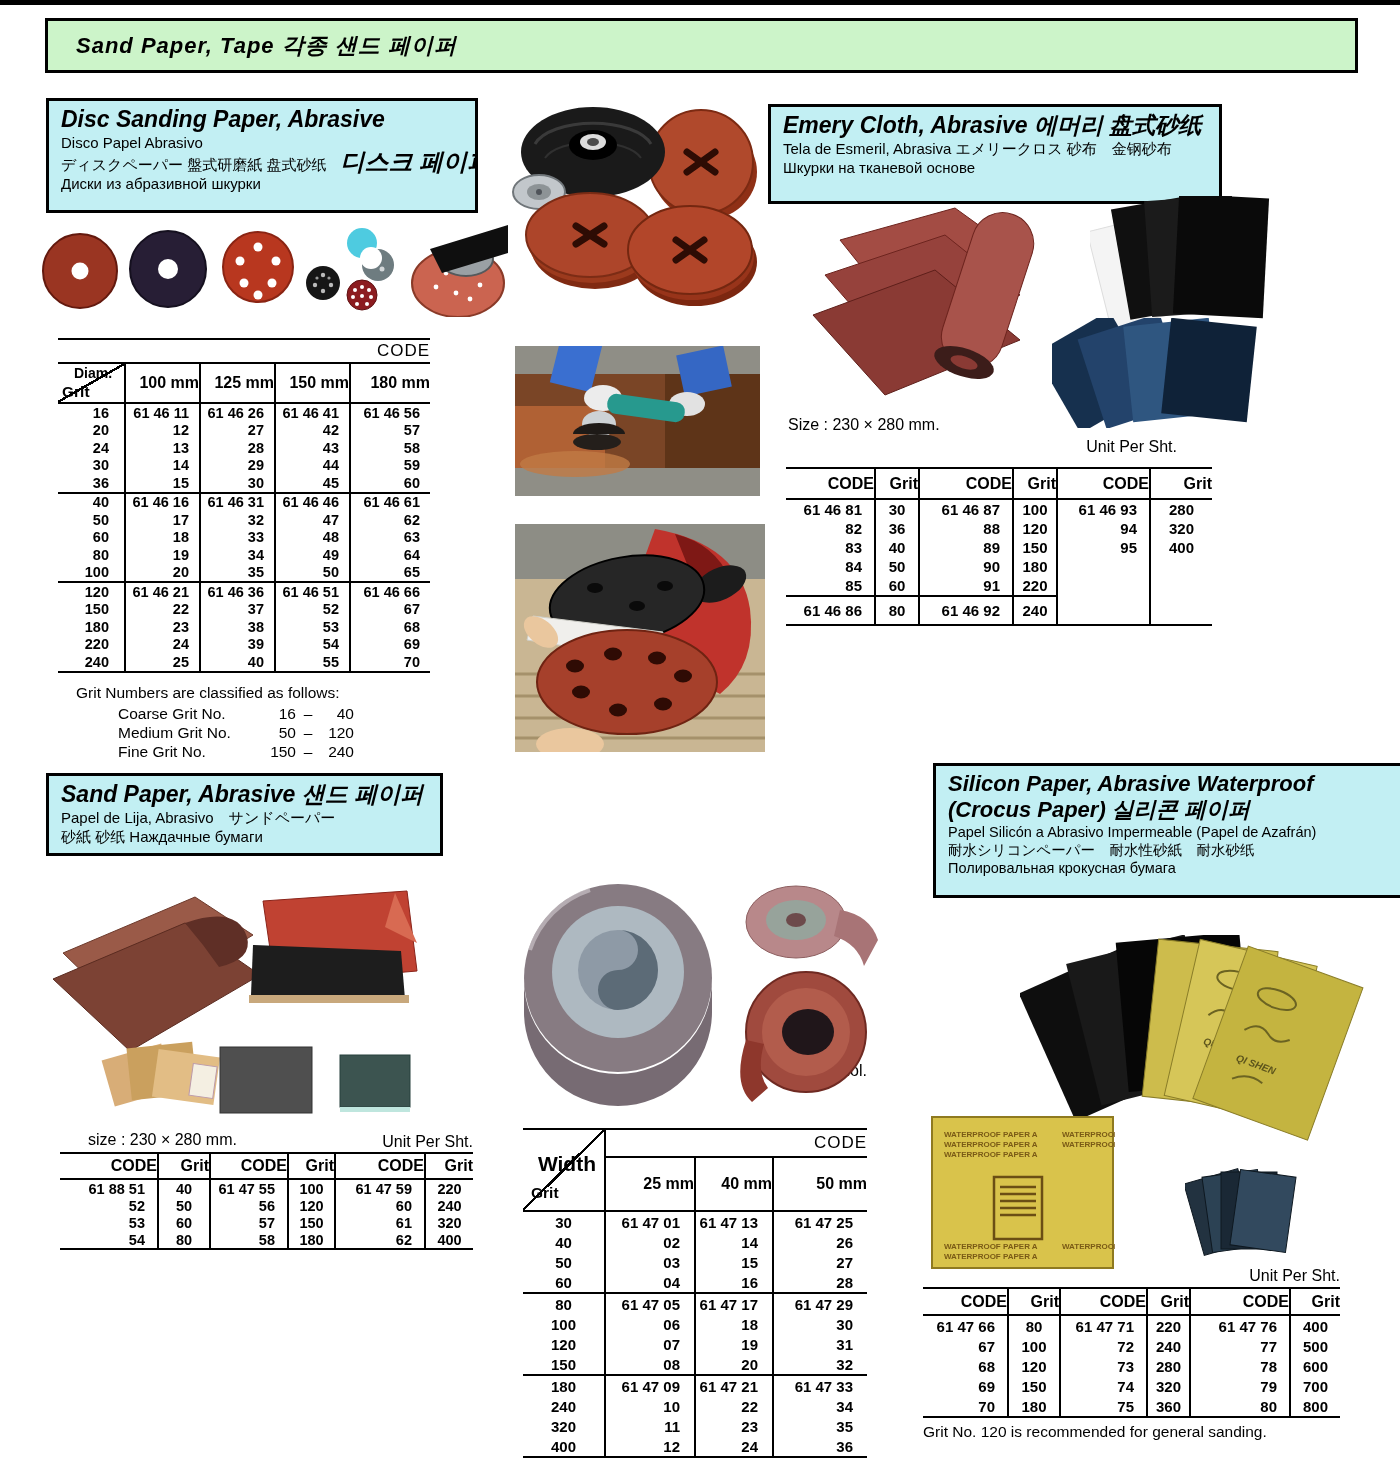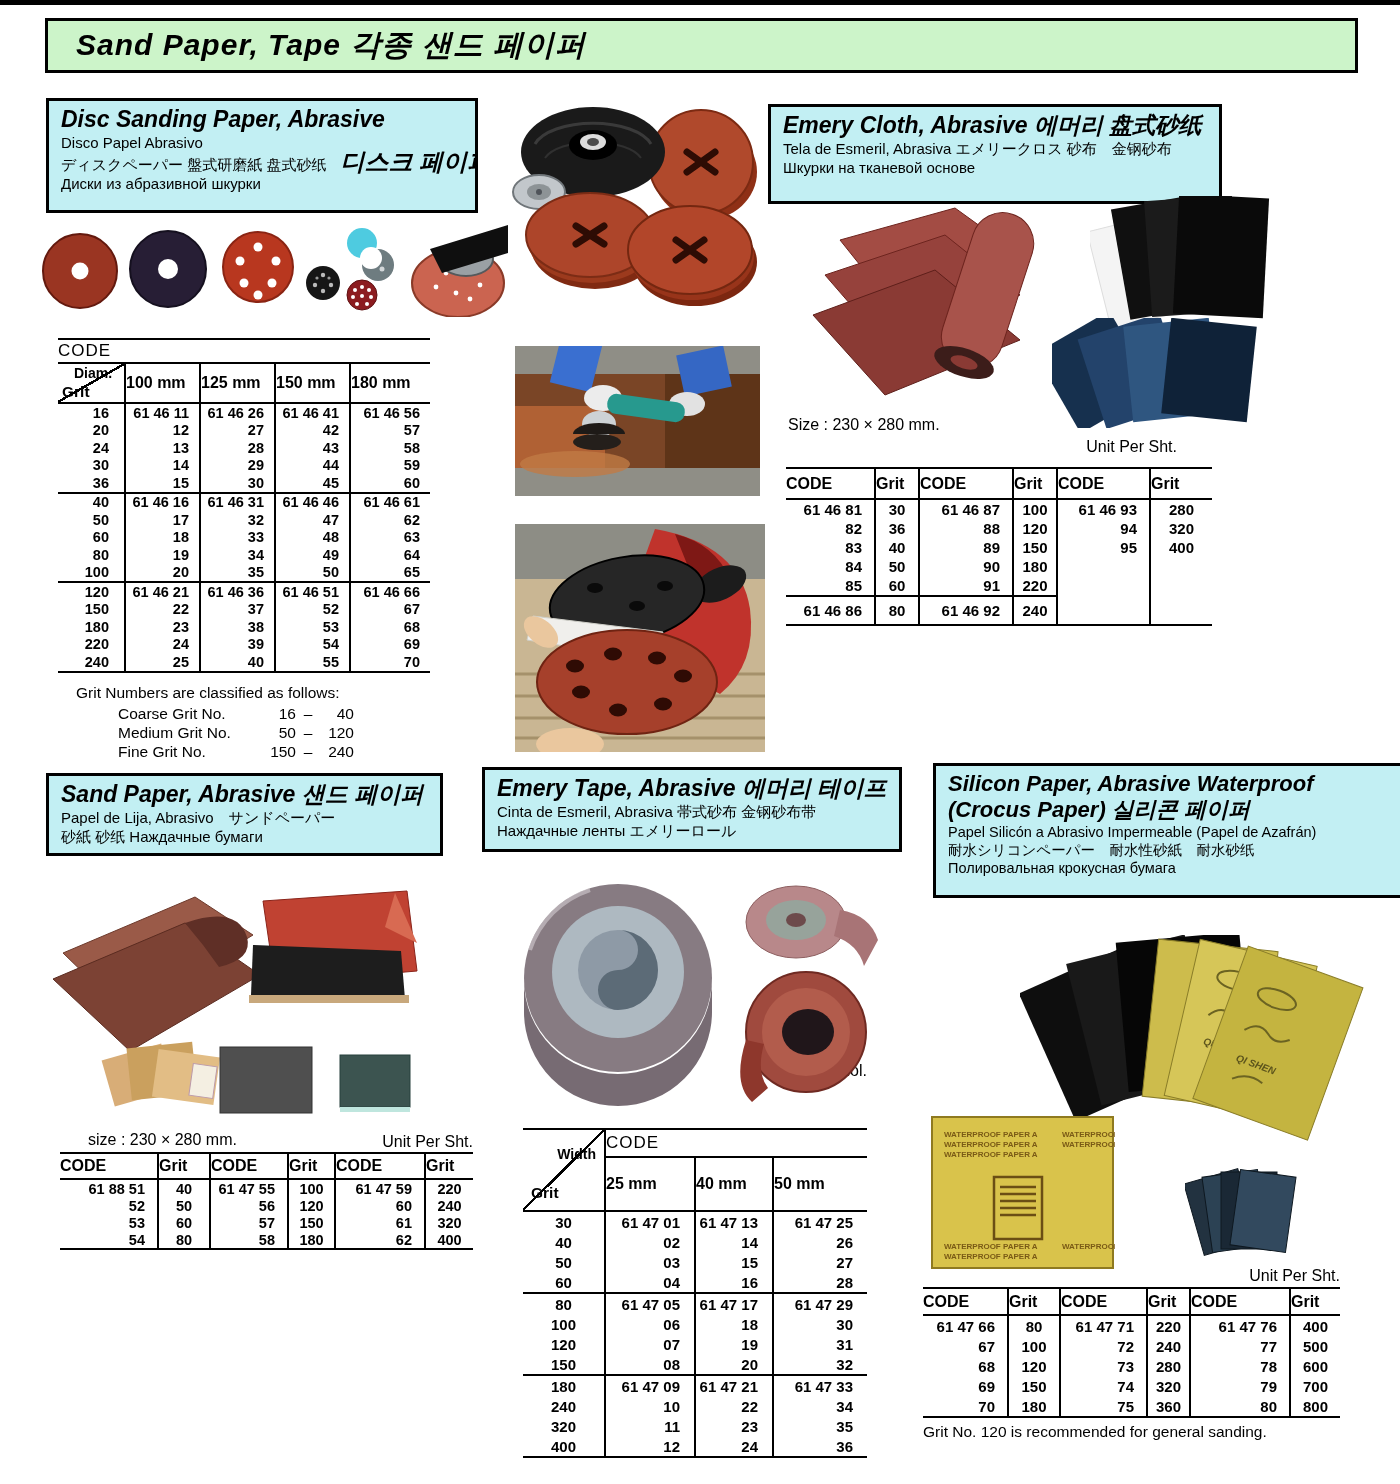--- a/index.html
+++ b/index.html
@@ -4,40 +4,40 @@
 <style>
   html,body { margin:0; padding:0; background:#9a9a9a; }
   .page { position:relative; width:1400px; height:1484px; background:#ffffff;
           font-family:"Liberation Sans", sans-serif; color:#000; overflow:hidden; margin:0 auto; }
   .topline { position:absolute; top:0; left:0; width:100%; height:5px; background:#000; }
 
   
   .banner { position:absolute; left:45px; top:18px; width:1313px; height:55px;
             background:var(--banner-bg,#ccf4c9); border:3px solid #000; box-sizing:border-box;
             display:flex; align-items:center; }
-  .banner .t { font-size:30px; font-weight:bold; font-style:italic; margin-left:28px; letter-spacing:1px; white-space:nowrap; }
+  .banner .t { font-size:22px; font-weight:bold; font-style:italic; margin-left:28px; letter-spacing:1px; white-space:nowrap; }
 
   .secbox { position:absolute; background:var(--section-bg,#c2eff3); border:3px solid #000;
             box-sizing:border-box; padding:5px 12px 4px 12px; overflow:hidden; }
   .secbox .t1 { font-size:23px; font-weight:bold; font-style:italic; line-height:27px; white-space:nowrap; }
   .secbox .sub { font-size:15px; line-height:19px; white-space:nowrap; }
   .secbox .ko-big { font-size:24px; font-weight:bold; font-style:italic; margin-left:14px; }
 
   #disc-box    { left:46px;  top:98px;  width:432px; height:115px; }
   #emery-box   { left:768px; top:104px; width:454px; height:100px; }
   #sand-box    { left:46px;  top:773px; width:397px; height:83px; }
   #tape-box    { left:482px; top:767px; width:420px; height:85px; }
   #silicon-box { left:933px; top:763px; width:491px; height:135px; }
   #silicon-box .t1 { font-size:22px; line-height:26px; }
   #silicon-box .sub { font-size:14.5px; line-height:18px; }
 
   
   table.ct { position:absolute; border-collapse:collapse; table-layout:fixed; background:transparent; }
   table.ct th, table.ct td { padding:0; overflow:hidden; white-space:nowrap; }
-  table.ct th { font-size:16px; font-weight:bold; text-align:left; }
+  table.ct th { font-size:16px; font-weight:bold; text-align:right; }
   table.ct tbody td { font-size:15px; font-weight:bold; }
   table.ct tbody tr:last-child td { border-bottom:2px solid #000; }
 
   
   .ct6 thead th { border-top:2px solid #000; border-bottom:2px solid #000; }
   .ct6 thead th + th, .ct6 tbody td + td { border-left:2px solid #000; }
   .ct6 tbody td:nth-child(odd) { text-align:right; padding-right:12px; }
   .ct6 tbody td:nth-child(even){ text-align:center; }
 
   #emery-table { left:786px; top:467px; width:426px; }
@@ -72,21 +72,21 @@
   #tape-table tbody td:first-child { text-align:center; }
   #tape-table tbody td:not(:first-child) { text-align:right; padding-right:14px; }
   #tape-table tr.group-start td { border-top:2px solid #000; }
 
   
   th.corner { position:relative;
     background:linear-gradient(to bottom right, transparent calc(50% - 1.2px), #000 calc(50% - 1.2px) calc(50% + 1.2px), transparent calc(50% + 1.2px)); }
   th.corner .c-top { position:absolute; top:1px;  left:16px; font-size:14px; }
   th.corner .c-bot { position:absolute; bottom:1px; left:4px; font-size:15.5px; }
   #tape-table th.corner { border-top:2px solid #000; border-bottom:2px solid #000; }
-  #tape-table th.corner .c-top { top:16px; left:auto; right:8px; font-size:14px; }
+  #tape-table th.corner .c-top { top:22px; left:auto; right:8px; font-size:21px; }
   #tape-table th.corner .c-bot { bottom:8px; left:8px; font-size:15.5px; }
 
   
   .note { position:absolute; font-size:16px; white-space:nowrap; }
   .r { text-align:right; }
   #emery-size { left:788px; top:416px; }
   #emery-unit { left:1020px; top:438px; width:157px; }
   #sand-size  { left:88px;  top:1131px; }
   #sand-unit  { left:343px; top:1133px; width:130px; }
   #tape-unit  { left:727px; top:1062px; width:140px; }
@@ -138,25 +138,20 @@
     <div class="sub">Tela de Esmeril, Abrasiva エメリークロス 砂布　金钢砂布</div>
     <div class="sub">Шкурки на тканевой основе</div>
   </div>
 
   <div class="secbox" id="sand-box">
     <div class="t1">Sand Paper, Abrasive 샌드 페이퍼</div>
     <div class="sub">Papel de Lija, Abrasivo　サンドペーパー</div>
     <div class="sub">砂紙 砂纸 Наждачные бумаги</div>
   </div>
 
-  <div class="secbox" id="tape-box">
-    <div class="t1">Emery Tape, Abrasive 에머리 테이프</div>
-    <div class="sub">Cinta de Esmeril, Abrasiva 帯式砂布 金钢砂布带</div>
-    <div class="sub">Наждачные ленты エメリーロール</div>
-  </div>
 
   <div class="secbox" id="silicon-box">
     <div class="t1">Silicon Paper, Abrasive Waterproof</div>
     <div class="t1">(Crocus Paper) 실리콘 페이퍼</div>
     <div class="sub">Papel Silicón a Abrasivo Impermeable (Papel de Azafrán)</div>
     <div class="sub">耐水シリコンペーパー　耐水性砂紙　耐水砂纸</div>
     <div class="sub">Полировальная крокусная бумага</div>
   </div>
 
   <table class="ct" id="disc-table">

